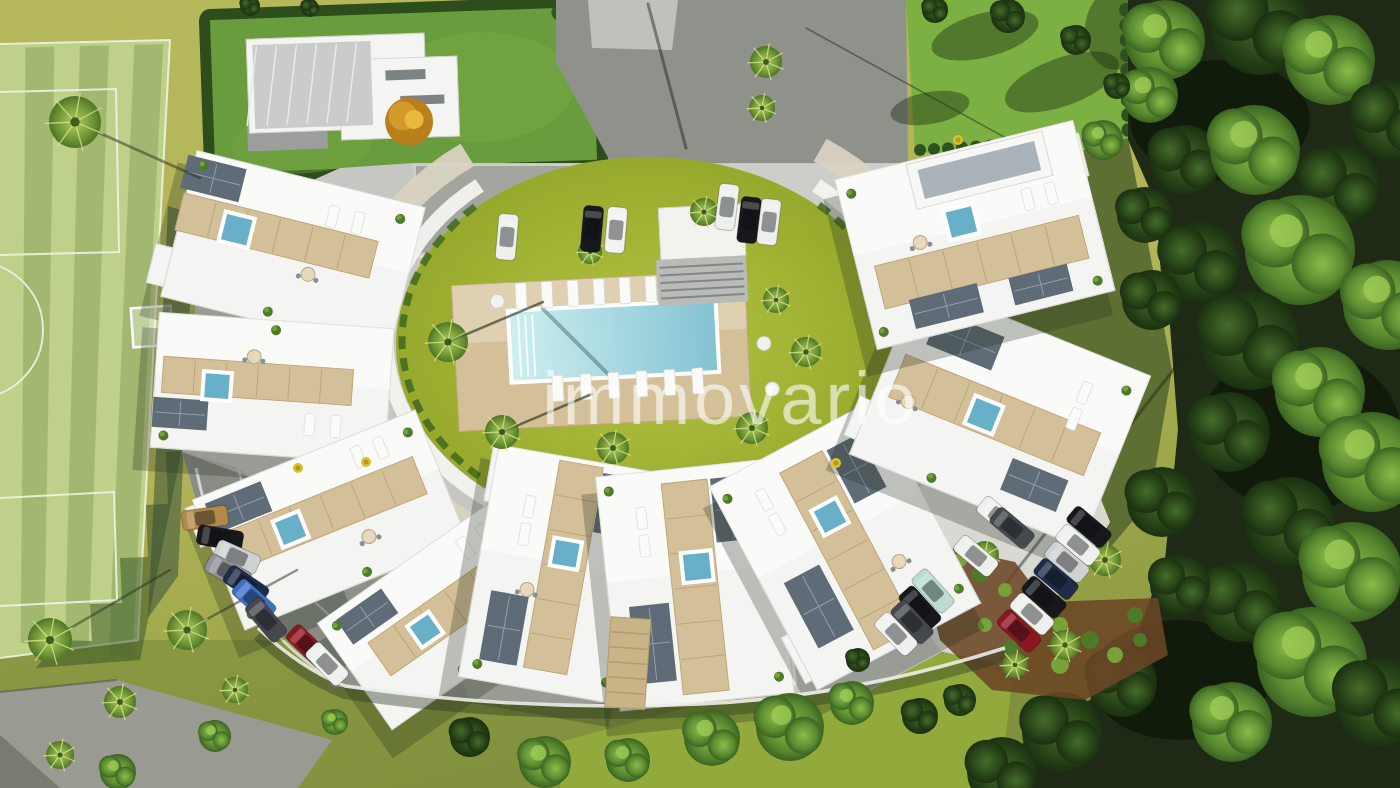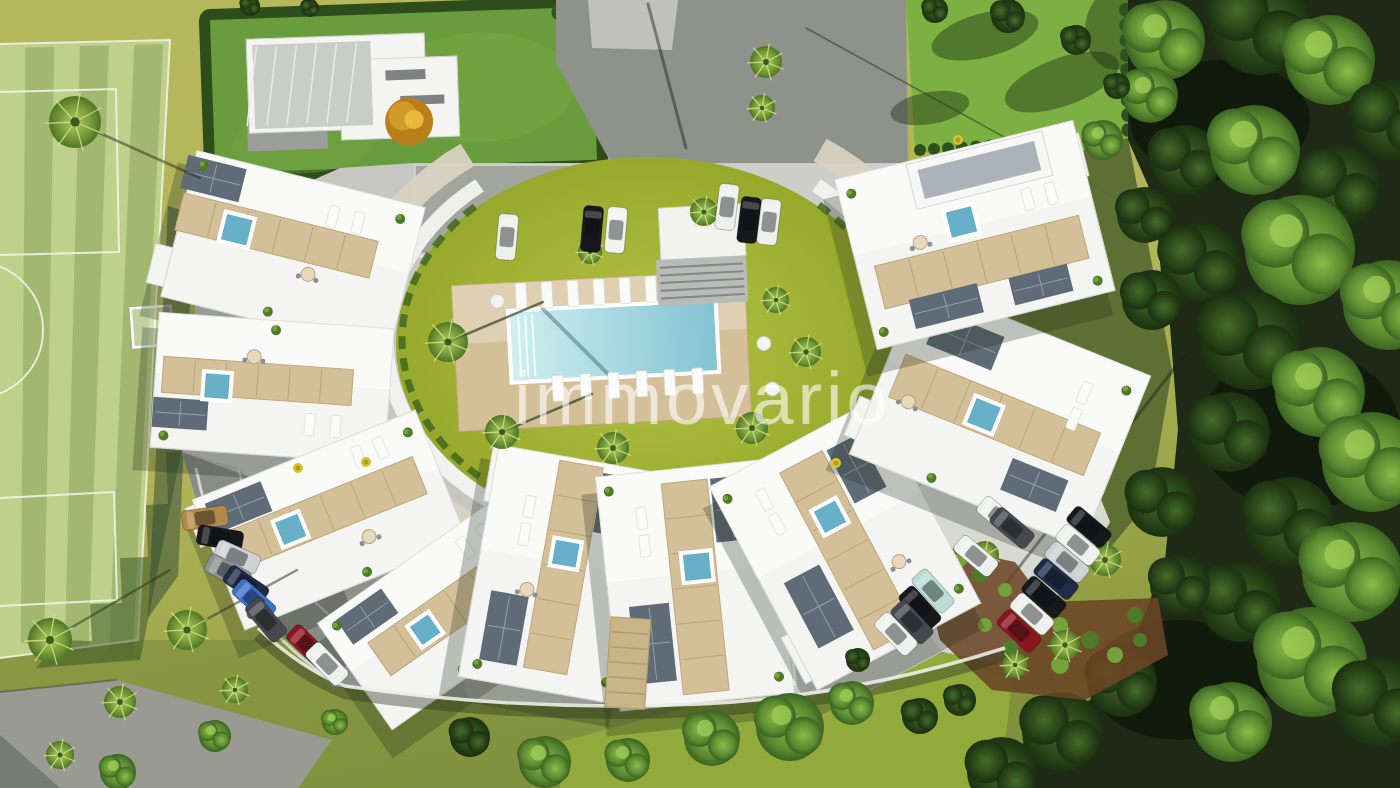--- a/index.html
+++ b/index.html
@@ -1,19 +1,19 @@
 <!DOCTYPE html>
 <html><head>
 <meta charset="utf-8">
 <style>
   html,body{margin:0;padding:0;background:#6c7c34;}
   .stage{position:relative;width:1400px;height:788px;overflow:hidden;font-family:"Liberation Sans",sans-serif;}
   .stage svg{position:absolute;left:0;top:0;width:1400px;height:788px;display:block;}
   .watermark{
-    position:absolute;left:703px;top:398px;transform:translate(-50%,-50%);
+    position:absolute;left:731px;top:398px;transform:translate(-50%,-50%);
     font-size:74px;letter-spacing:4px;font-weight:400;
     color:rgba(255,255,255,0.55);white-space:nowrap;pointer-events:none;
     text-shadow:0 0 2px rgba(255,255,255,0.15);
   }
 </style>
 </head>
 <body>
 
 <div class="stage">
   <svg id="scene" viewBox="0 0 1400 788" xmlns="http://www.w3.org/2000/svg" aria-label="immovario">

